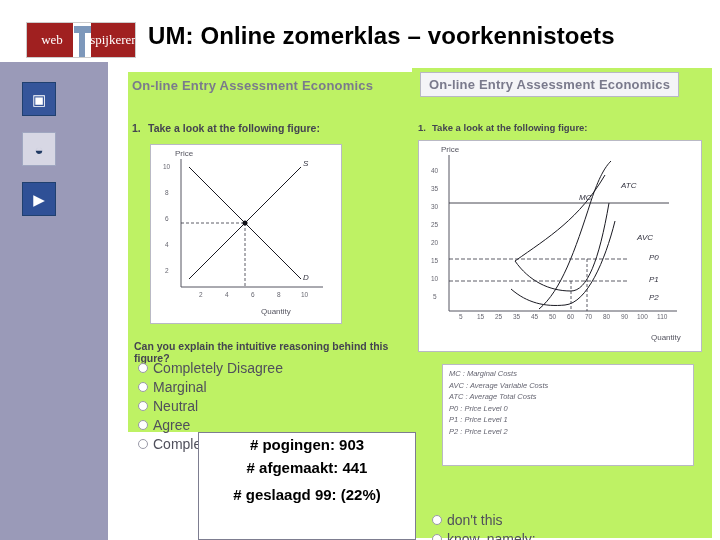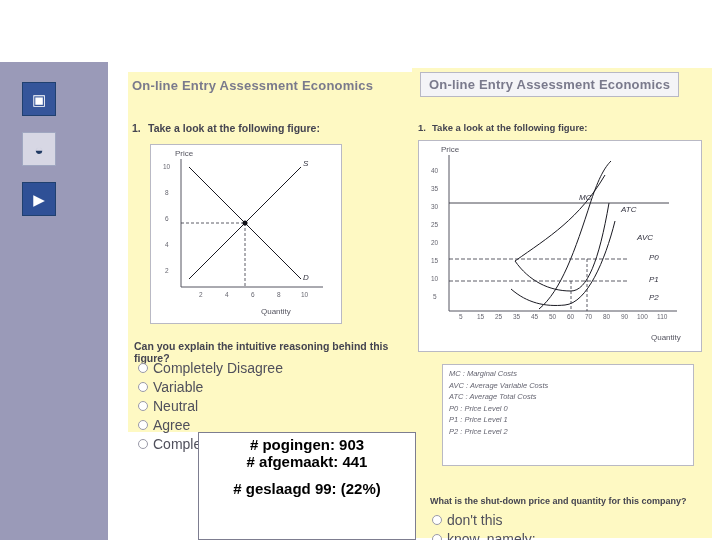--- a/index.html
+++ b/index.html
@@ -135,21 +135,21 @@
   .icon-3 { top: 182px; background: #2f5096; }
   .icon-glyph {
     font-size: 15px;
     line-height: 1;
   }
   .icon-glyph.dark { color: #203a63; }
 
   
   .panel {
     position: absolute;
-    background: #fef9c3;
+    background: #bef264;
   }
   .panel-head {
     font-size: 13px;
     font-weight: bold;
     color: #7a7a8c;
     letter-spacing: 0.2px;
   }
   .panel-head.boxed {
     border: 1px solid #b8b8c4;
     padding: 4px 8px;
@@ -238,33 +238,44 @@
     height: 108px;
     background: #ffffff;
     border: 1px solid #7d7d90;
     box-sizing: border-box;
   }
   .stats-line {
     font-size: 15px;
     font-weight: bold;
     color: #000000;
     text-align: center;
+    margin-top: 6px;
   }
   .stats-line.first { margin-top: 3px; }
   .stats-line.spaced { margin-top: 10px; }
 </style>
 </head>
 <body>
 
 <div class="slide">
 
   <div class="left-band"></div>
   <div class="left-band-white-top"></div>
 
-
+  <div class="logo-box">
+    <div class="logo-inner">
+      <div class="logo-red-left"></div>
+      <div class="logo-red-right"></div>
+      <div class="logo-text-left">web</div>
+      <div class="logo-text-right">spijkeren</div>
+      <div class="logo-hammer"></div>
+    </div>
+  </div>
+
+  <div class="title">UM: Online zomerklas – voorkennistoets</div>
 
   <div class="side-icon icon-1">
     <span class="icon-glyph">▣</span>
   </div>
   <div class="side-icon icon-2">
     <span class="icon-glyph dark">◒</span>
   </div>
   <div class="side-icon icon-3">
     <span class="icon-glyph">▶</span>
   </div>
@@ -306,21 +317,21 @@
 
     <div class="q-text" style="position:absolute; left:6px; top:268px;">Can you explain the intuitive reasoning behind this figure?</div>
 
     <div style="position:absolute; left:10px; top:288px;">
       <div class="opt-row">
         <span class="radio"></span>
         <span class="opt-label">Completely Disagree</span>
       </div>
       <div class="opt-row">
         <span class="radio"></span>
-        <span class="opt-label">Variable</span>
+        <span class="opt-label">Marginal</span>
       </div>
       <div class="opt-row">
         <span class="radio"></span>
         <span class="opt-label">Neutral</span>
       </div>
       <div class="opt-row">
         <span class="radio"></span>
         <span class="opt-label">Agree</span>
       </div>
       <div class="opt-row">
@@ -375,37 +386,36 @@
         <path d="M92 148 C 108 162, 126 166, 146 164 C 168 162, 186 120, 196 80" fill="none" stroke="#1a1a22" stroke-width="1"></path>
 
         <line x1="30" y1="62" x2="250" y2="62" stroke="#333340" stroke-width="0.9"></line>
         <line x1="30" y1="118" x2="210" y2="118" stroke="#333340" stroke-width="0.8" stroke-dasharray="4,2"></line>
         <line x1="30" y1="140" x2="210" y2="140" stroke="#333340" stroke-width="0.8" stroke-dasharray="4,2"></line>
         <line x1="152" y1="140" x2="152" y2="170" stroke="#333340" stroke-width="0.8" stroke-dasharray="3,2"></line>
         <line x1="168" y1="118" x2="168" y2="170" stroke="#333340" stroke-width="0.8" stroke-dasharray="3,2"></line>
       </svg>
 
       <span class="curve-label" style="left:160px; top:52px;">MC</span>
-      <span class="curve-label" style="left:202px; top:64px;">ATC</span>
+      <span class="curve-label" style="left:202px; top:40px;">ATC</span>
       <span class="curve-label" style="left:218px; top:92px;">AVC</span>
       <span class="curve-label" style="left:230px; top:112px;">P0</span>
       <span class="curve-label" style="left:230px; top:134px;">P1</span>
       <span class="curve-label" style="left:230px; top:152px;">P2</span>
     </div>
 
     <div class="legend-box" style="left:30px; top:296px; width:238px; height:92px;">
       <div class="legend-line">MC : Marginal Costs</div>
       <div class="legend-line">AVC : Average Variable Costs</div>
       <div class="legend-line">ATC : Average Total Costs</div>
       <div class="legend-line">P0 : Price Level 0</div>
       <div class="legend-line">P1 : Price Level 1</div>
       <div class="legend-line">P2 : Price Level 2</div>
     </div>
 
-    <div class="q-text" style="position:absolute; left:18px; top:428px; font-size:9px;">What is the shut-down price and quantity for this company?</div>
 
     <div style="position:absolute; left:20px; top:444px;">
       <div class="opt-row">
         <span class="radio"></span>
         <span class="opt-label">don't this</span>
       </div>
       <div class="opt-row">
         <span class="radio"></span>
         <span class="opt-label">know, namely:</span>
       </div>

